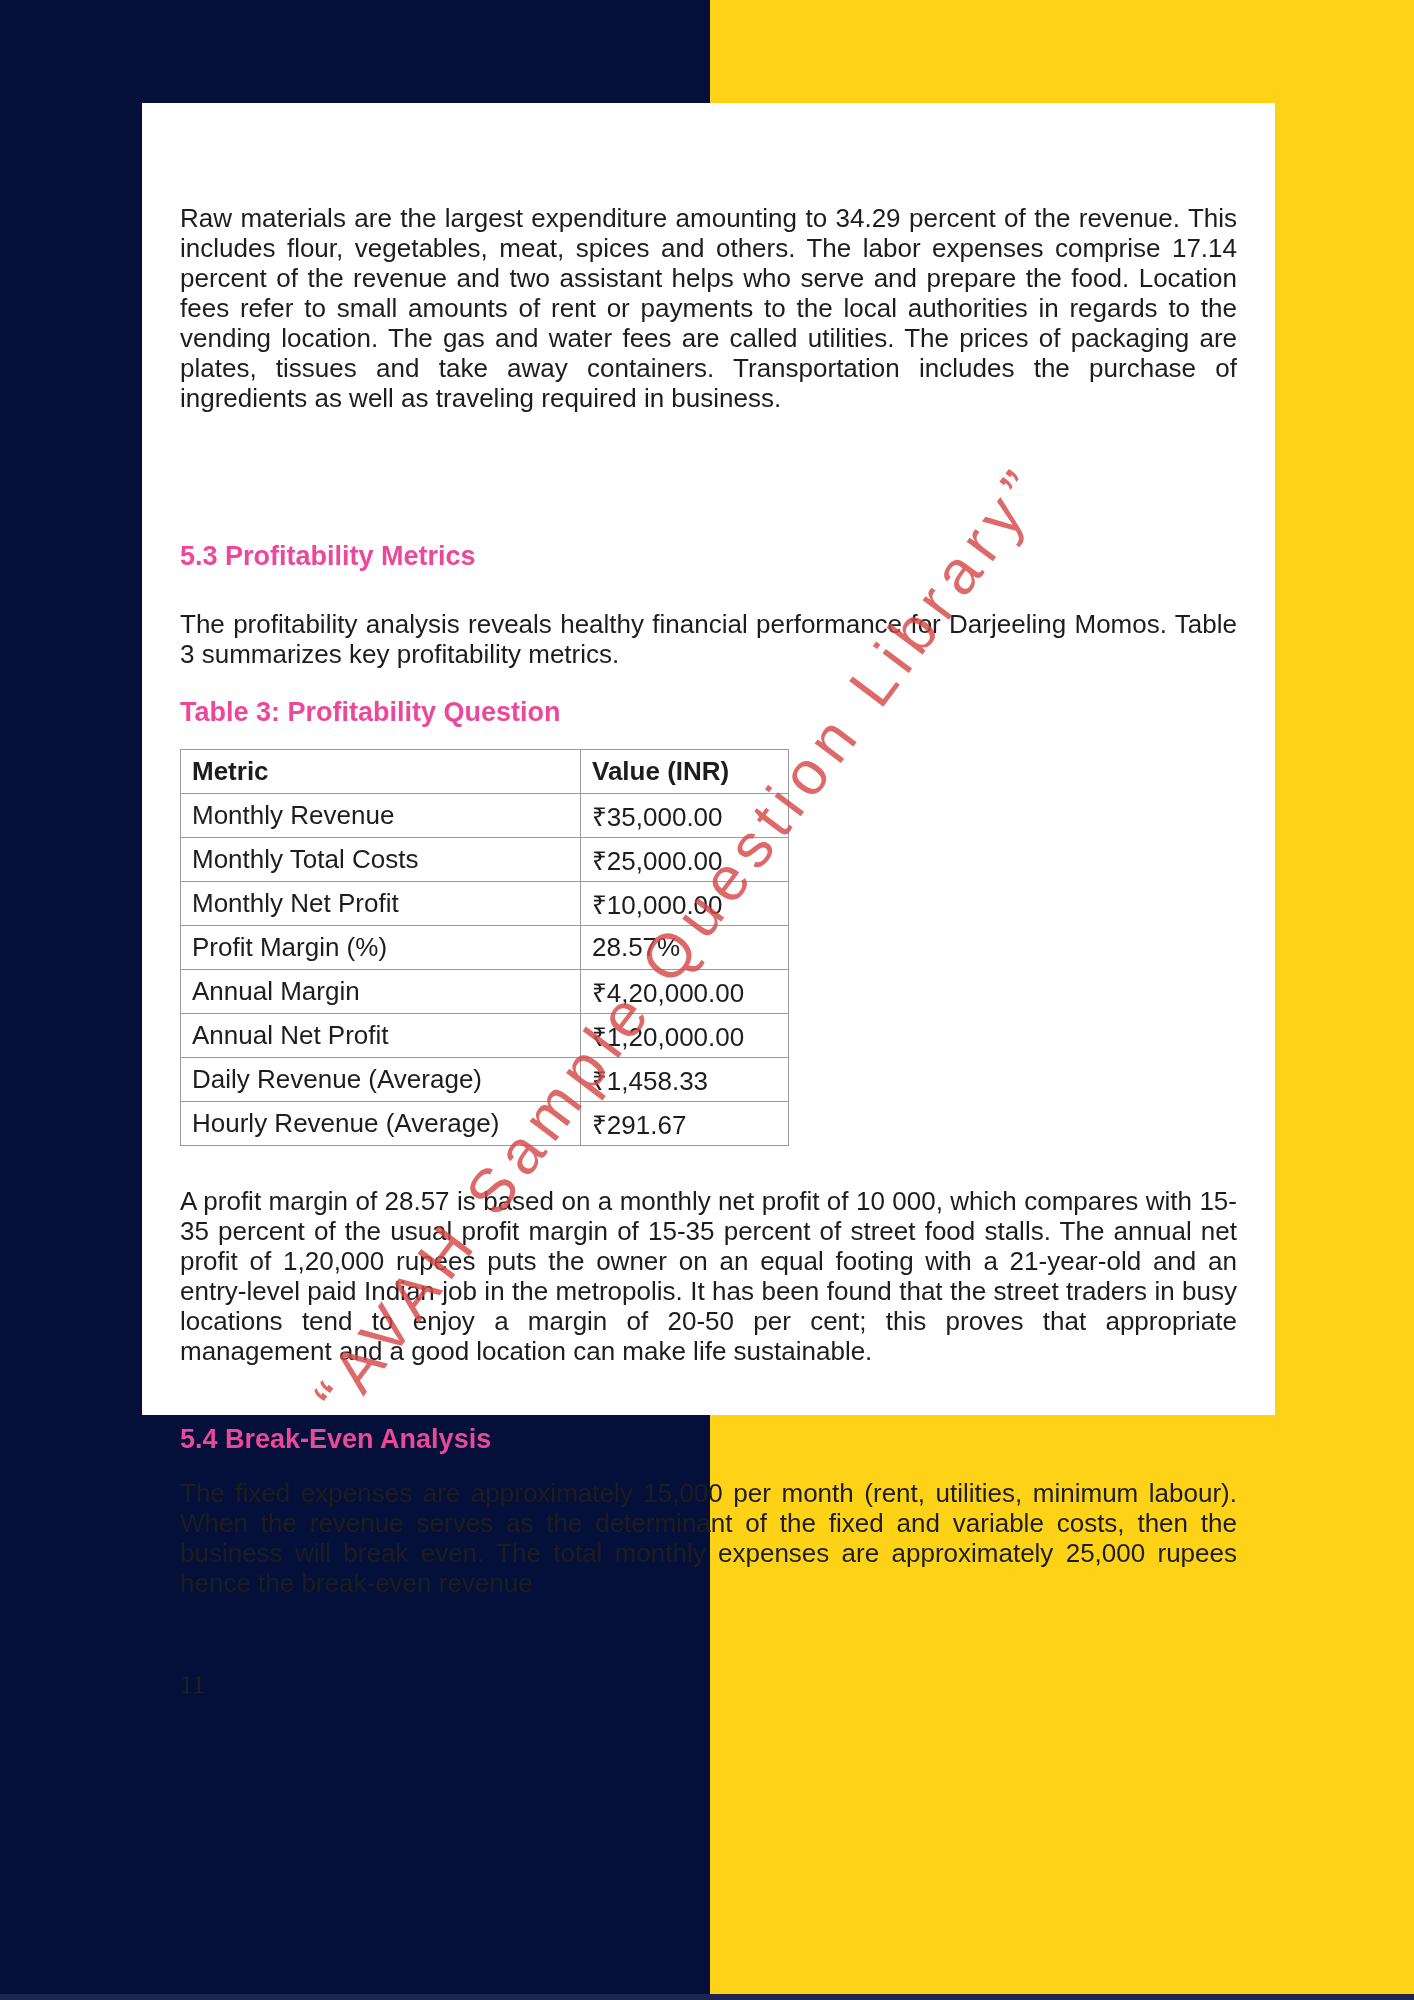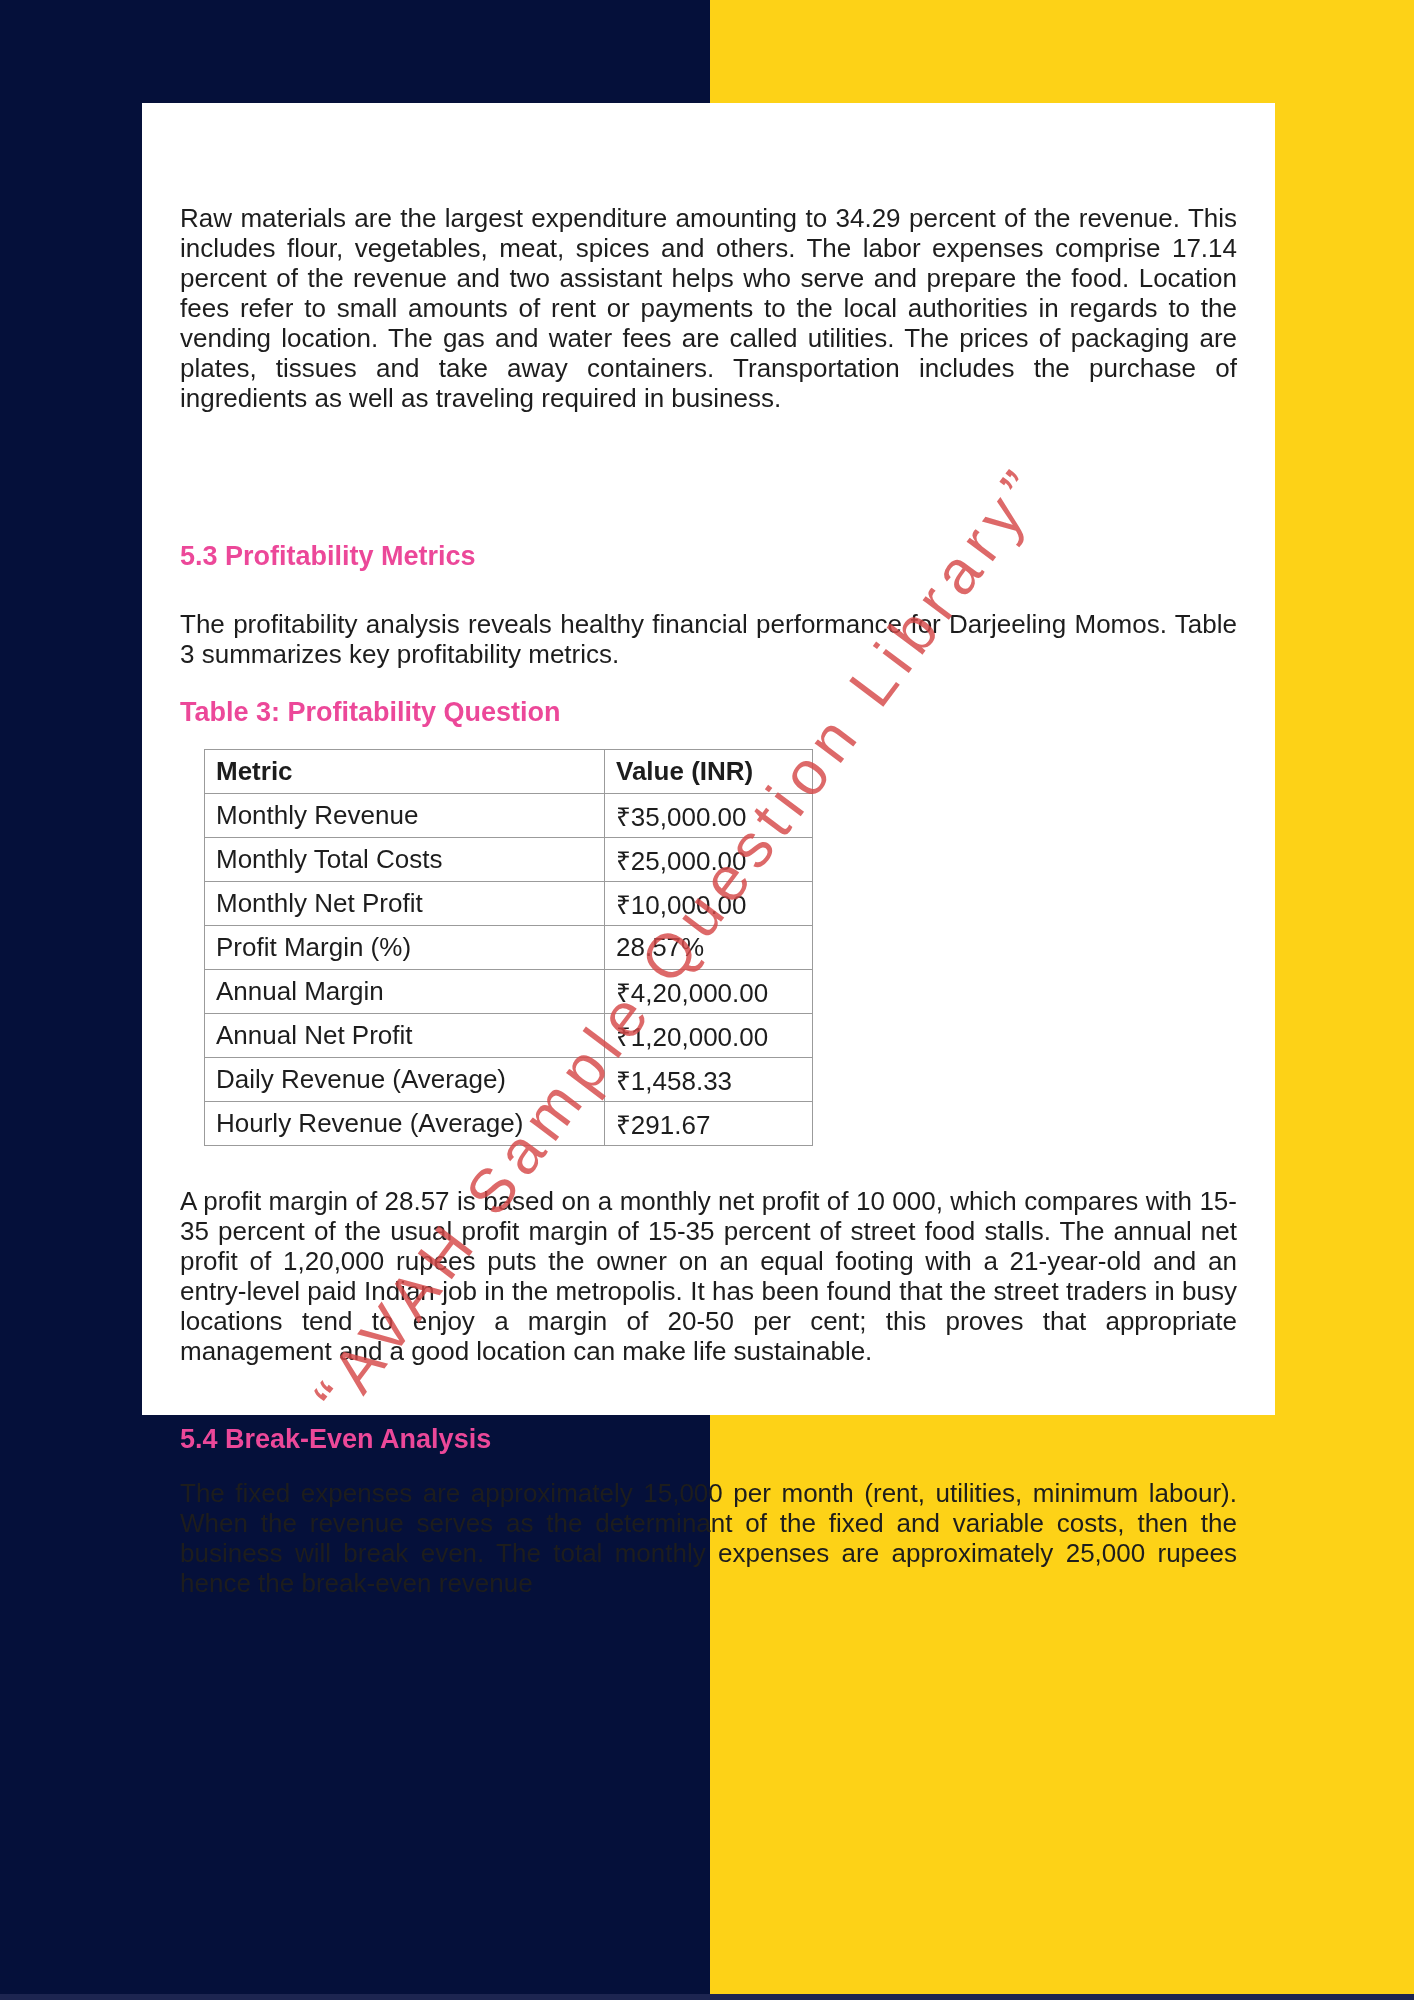--- a/index.html
+++ b/index.html
@@ -43,21 +43,20 @@
     color: #ec4899;
   }
   .h-53 { margin-top: 128px; }
   .p-2  { margin-top: 38px; }
   .h-caption { margin-top: 28px; }
   .metrics-table {
     margin-top: 22px;
     border-collapse: collapse;
     font-size: 26px;
     color: #1d1d1d;
-    margin-left: 24px;
   }
   .metrics-table td, .metrics-table th {
     border: 1px solid #9b9b9b;
     height: 44px;
     padding: 0 8px 0 11px;
     text-align: left;
     vertical-align: middle;
     font-weight: normal;
     white-space: nowrap;
   }
@@ -147,16 +146,17 @@
         </tr>
       </tbody>
     </table>
 
     <p class="body-text p-3">A profit margin of 28.57 is based on a monthly net profit of 10 000, which compares with 15-35 percent of the usual profit margin of 15-35 percent of street food stalls. The annual net profit of 1,20,000 rupees puts the owner on an equal footing with a 21-year-old and an entry-level paid Indian job in the metropolis. It has been found that the street traders in busy locations tend to enjoy a margin of 20-50 per cent; this proves that appropriate management and a good location can make life sustainable.</p>
 
     <h2 class="heading h-54">5.4 Break-Even Analysis</h2>
 
     <p class="body-text p-4">The fixed expenses are approximately 15,000 per month (rent, utilities, minimum labour). When the revenue serves as the determinant of the fixed and variable costs, then the business will break even. The total monthly expenses are approximately 25,000 rupees hence the break-even revenue</p>
 
+    <div class="page-number">11</div>
   </div>
 </div>
 
 <div class="watermark">“AVAH Sample Question Library”</div>
 
 </body></html>

